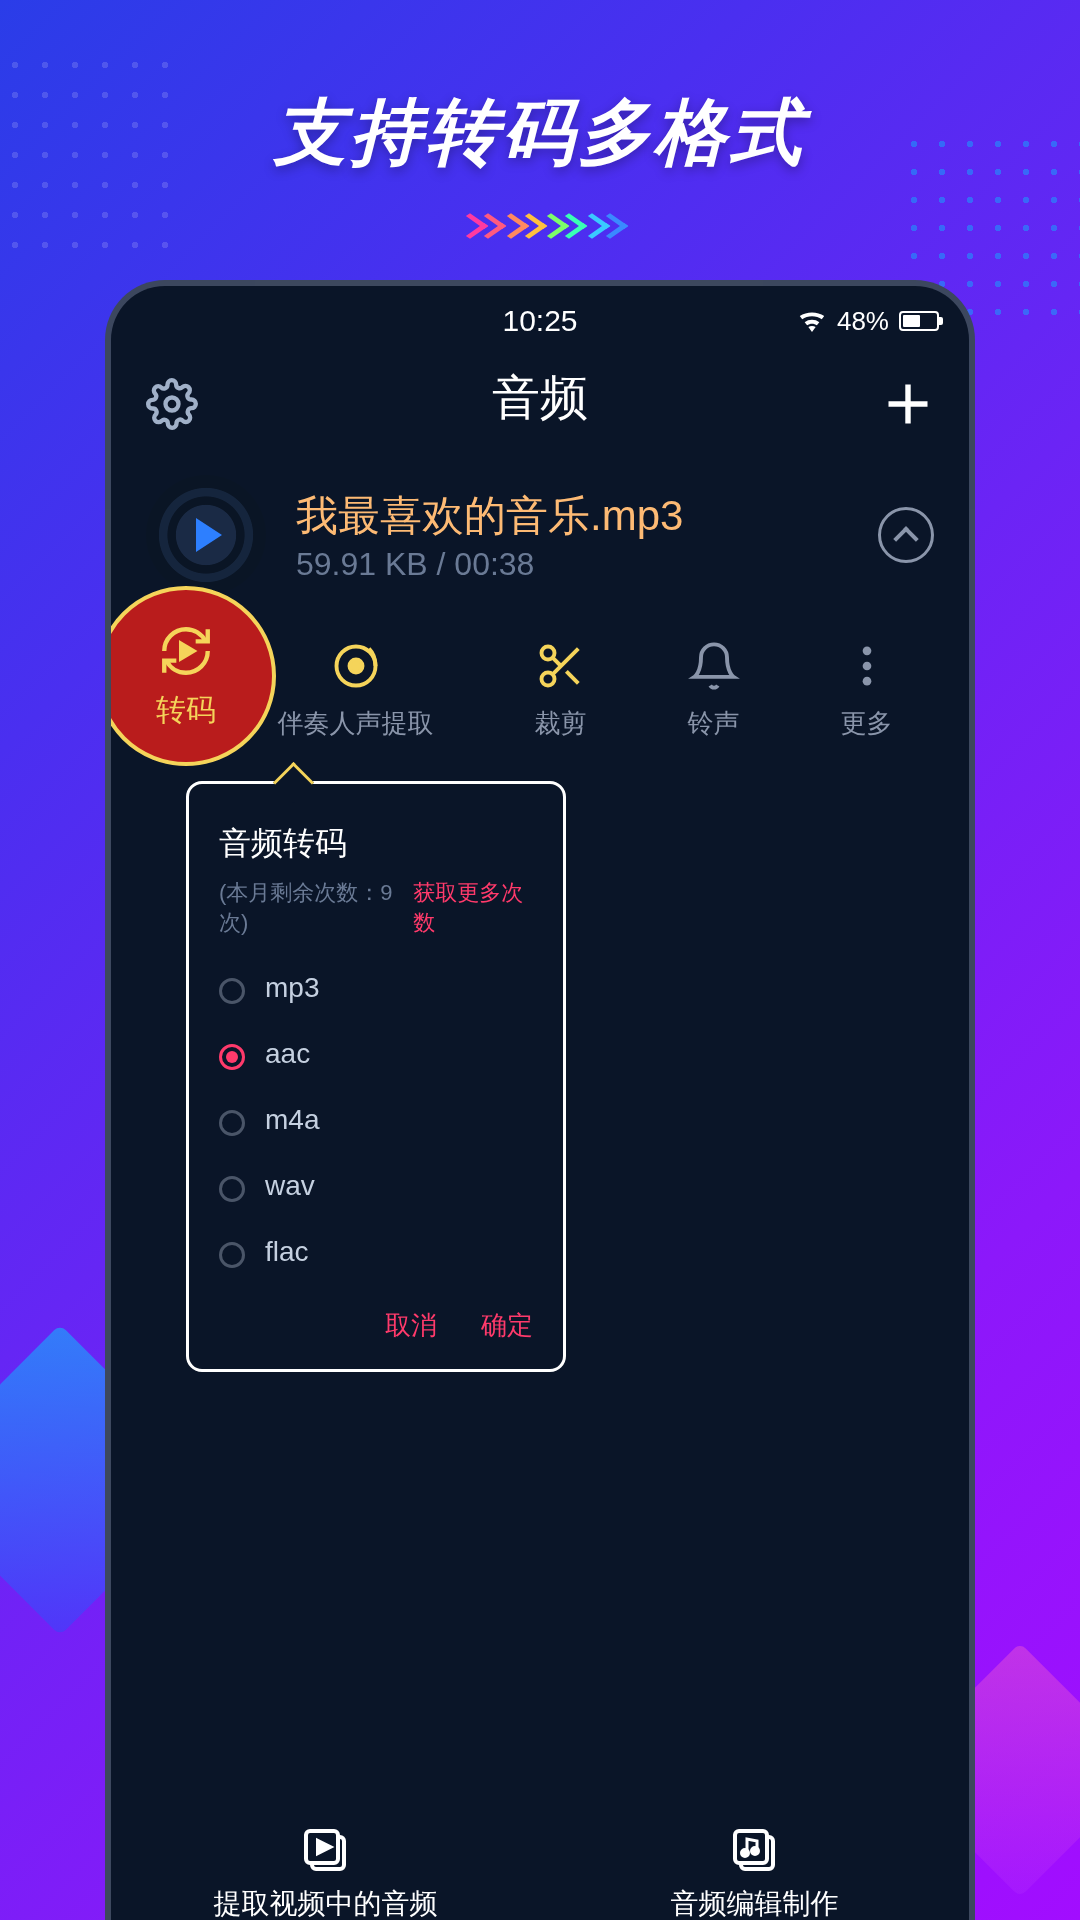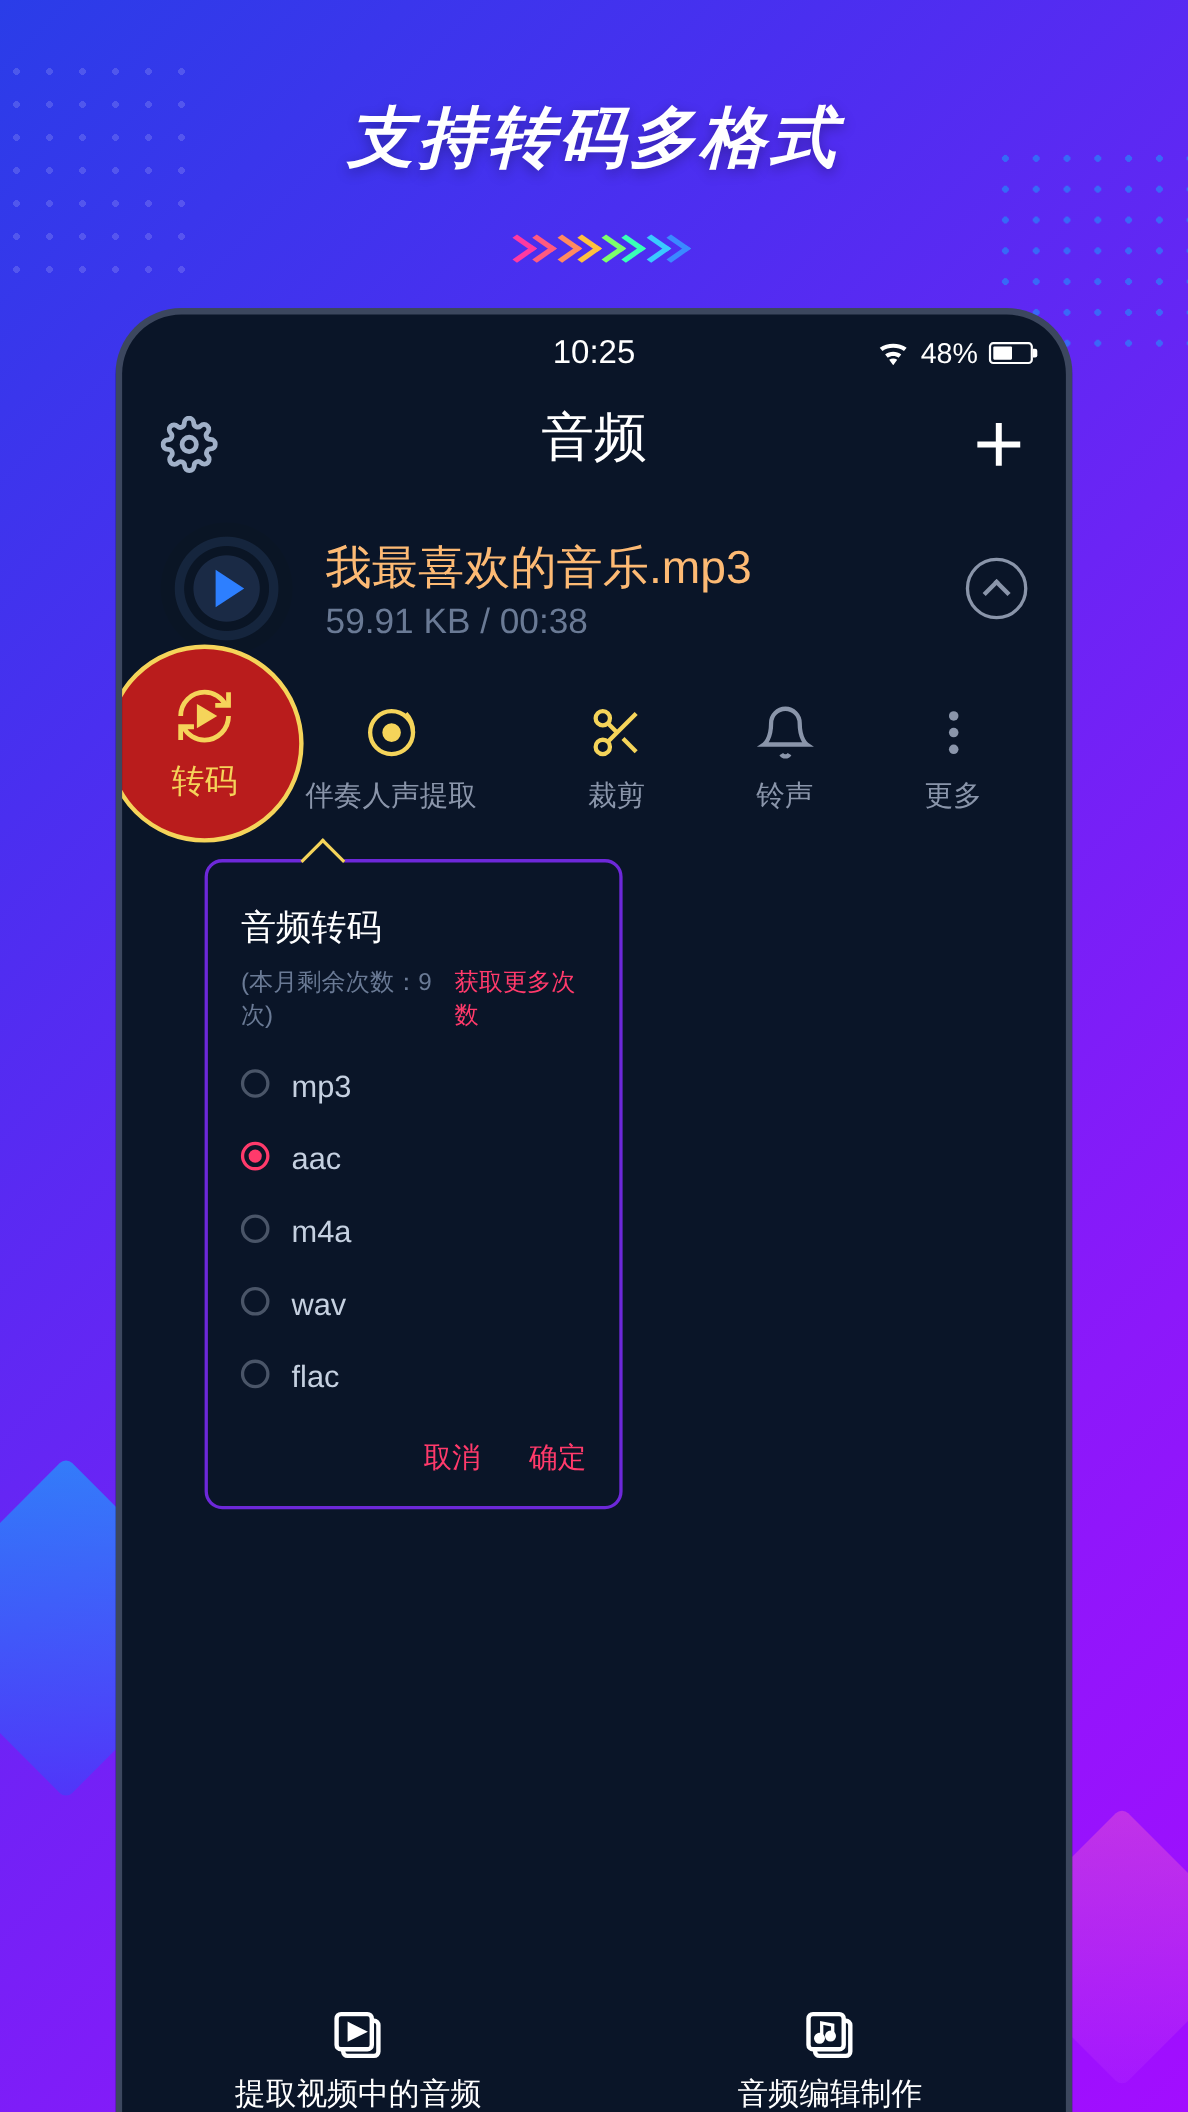--- a/index.html
+++ b/index.html
@@ -39,21 +39,21 @@
   width: 180px; height: 180px;
   transform: rotate(45deg);
   background: linear-gradient(135deg, rgba(255,100,200,0.4), rgba(180,50,255,0.25));
   border-radius: 8px;
 }
 .promo-title {
   position: absolute;
   top: 85px;
   width: 100%;
   text-align: center;
-  font-size: 60px;
+  font-size: 72px;
   font-weight: 900;
   font-style: italic;
   color: #fff;
   letter-spacing: 4px;
   text-shadow: 0 4px 12px rgba(0,0,0,0.3);
 }
 .chevrons {
   position: absolute;
   top: 215px;
   width: 100%;
@@ -196,41 +196,41 @@
   justify-content: center;
   gap: 10px;
   z-index: 5;
 }
 .highlight-circle .tool-label { color: #f5d45a; font-size: 30px; }
 .panel {
   position: absolute;
   top: 495px;
   left: 75px;
   width: 380px;
-  border: 3px solid #6d28d9;
+  border: 3px solid #ffffff;
   border-radius: 16px;
   padding: 38px 30px 26px;
   background: #0a1528;
 }
 .panel::before {
   content: "";
   position: absolute;
   top: -16px; left: 90px;
   width: 26px; height: 26px;
   background: #0a1528;
   border-top: 3px solid #f5d45a;
   border-left: 3px solid #f5d45a;
   transform: rotate(45deg);
 }
 .panel-title { font-size: 32px; color: #fff; margin-bottom: 12px; }
 .panel-sub-row { display: flex; align-items: center; gap: 10px; margin-bottom: 20px; }
 .panel-sub { font-size: 22px; color: #6a7a95; }
 .panel-link { font-size: 22px; color: #ff3a6b; }
 .radio-list { display: flex; flex-direction: column; gap: 34px; padding: 14px 0 24px; }
-.radio-item { display: flex; align-items: flex-start; gap: 20px; }
+.radio-item { display: flex; align-items: flex-end; gap: 20px; }
 .radio-dot {
   width: 26px; height: 26px;
   border: 3px solid #4a5568;
   border-radius: 50%;
 }
 .radio-dot.on {
   border-color: #ff3a6b;
   display: flex; align-items: center; justify-content: center;
 }
 .radio-dot.on::after {

